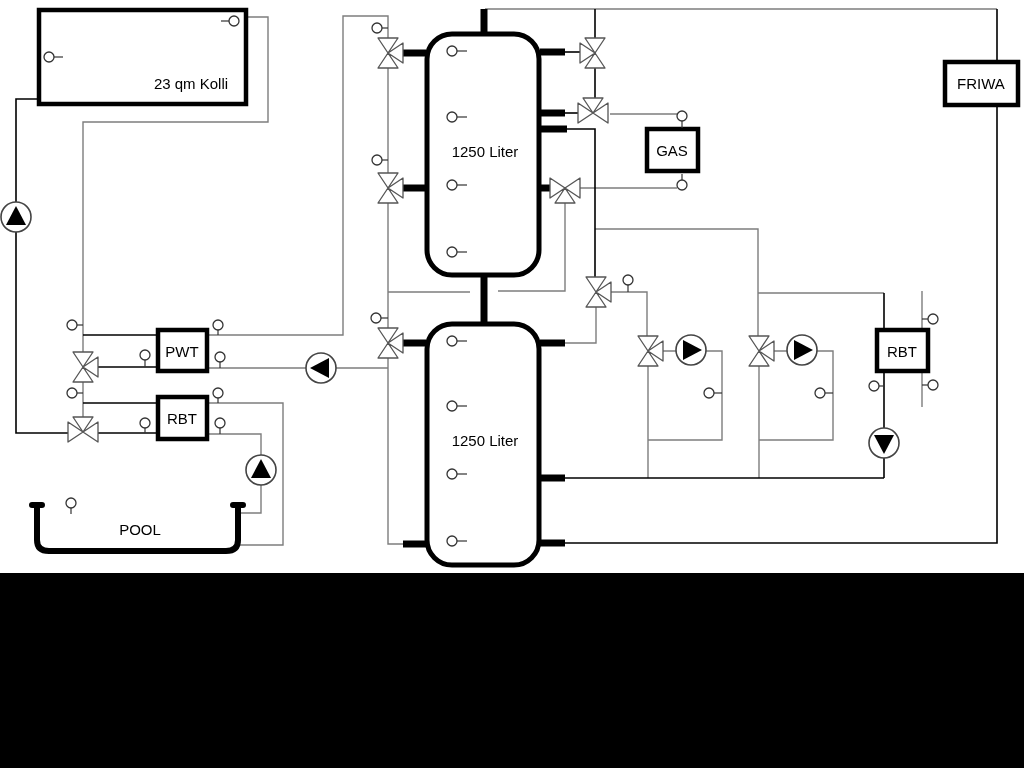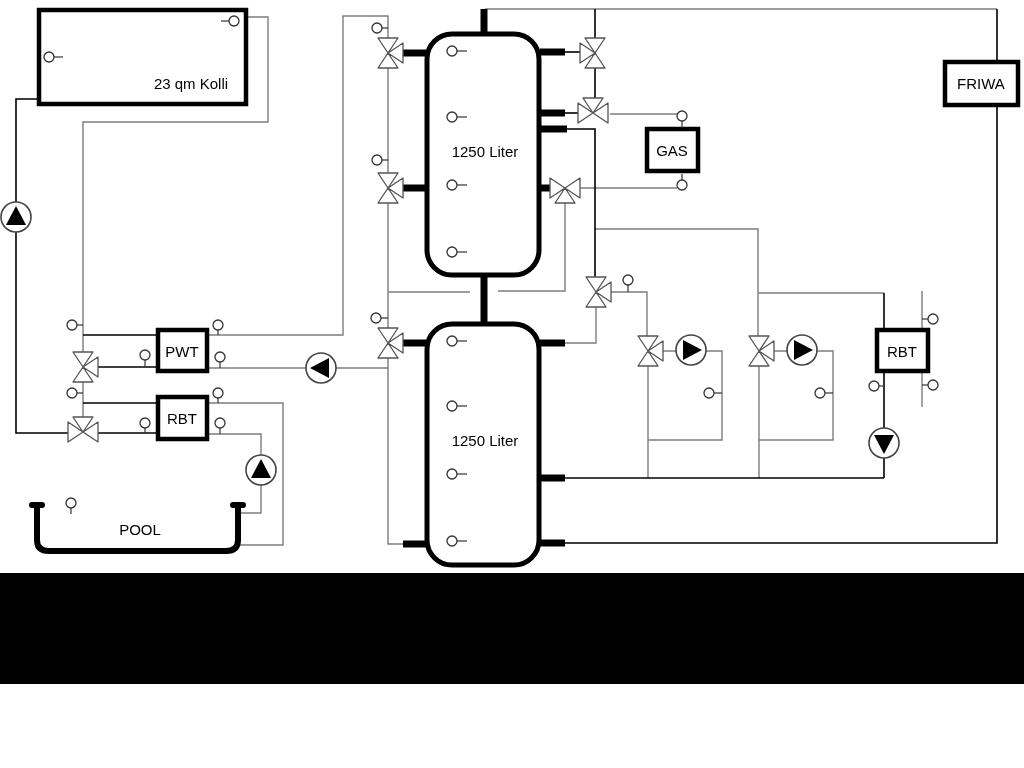--- a/index.html
+++ b/index.html
@@ -1,16 +1,16 @@
 <!DOCTYPE html>
 <html><head>
 <meta charset="utf-8">
 <style>
   html,body{margin:0;padding:0;background:#fff;}
-  .stage{position:relative;width:1024px;height:684px;background:#fff;overflow:hidden;
+  .stage{position:relative;width:1024px;height:768px;background:#fff;overflow:hidden;
          font-family:"Liberation Sans",sans-serif;}
   svg{position:absolute;left:0;top:0;}
   text{font-family:"Liberation Sans",sans-serif;font-size:15px;fill:#000;}
   .pipe-g{stroke:#7d7d7d;stroke-width:1.4;fill:none;}
   .pipe-b{stroke:#000;stroke-width:1.6;fill:none;}
   .stub{stroke:#000;stroke-width:7;fill:none;}
   .boxthick{fill:#fff;stroke:#000;stroke-width:4.5;}
   .tank{fill:#fff;stroke:#000;stroke-width:5;}
   .valve{fill:#fff;stroke:#555;stroke-width:1.3;stroke-linejoin:round;}
   .pumpc{fill:#fff;stroke:#444;stroke-width:1.6;}

